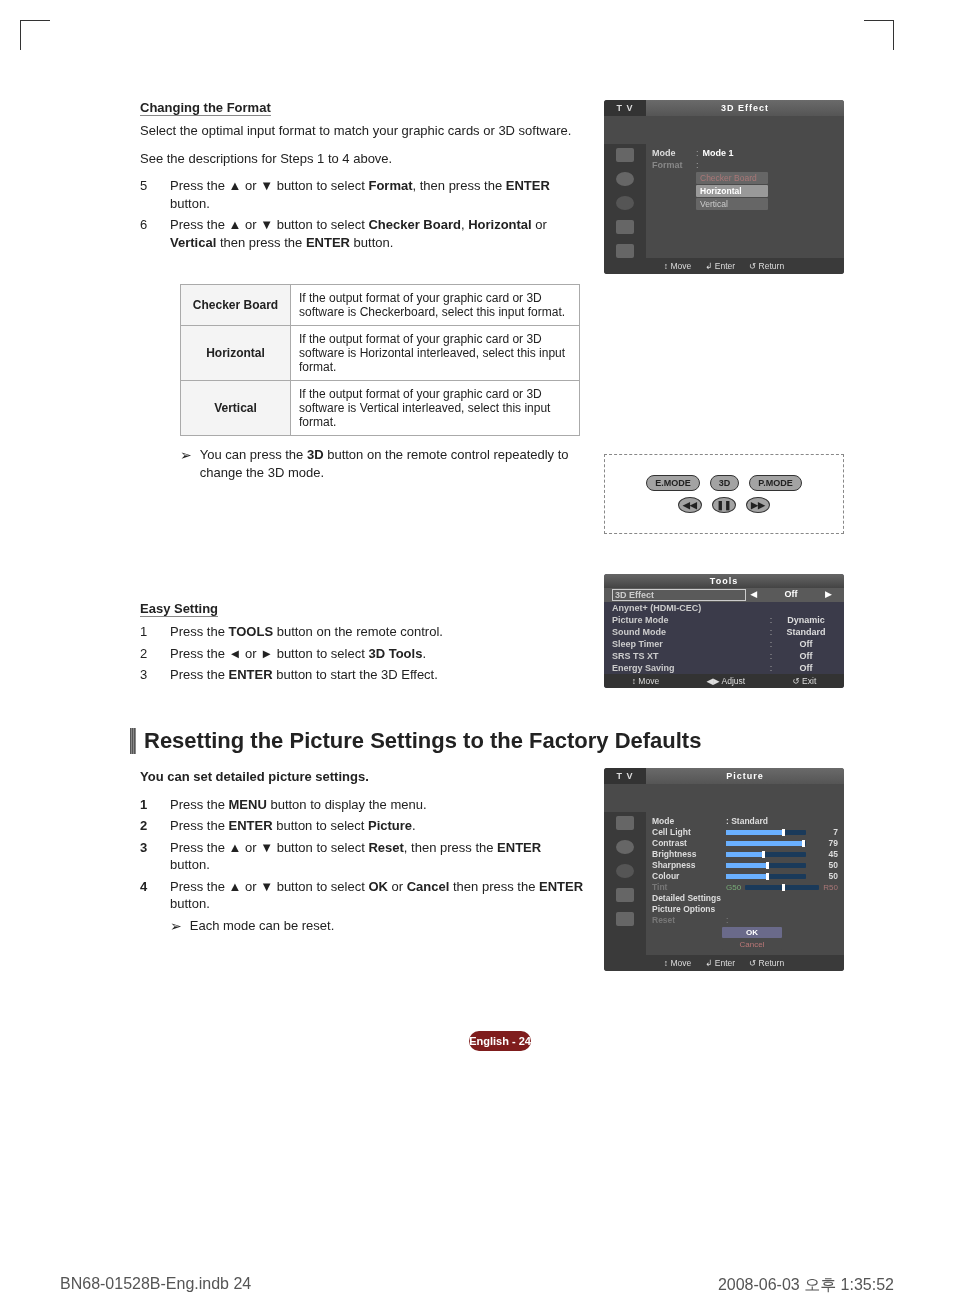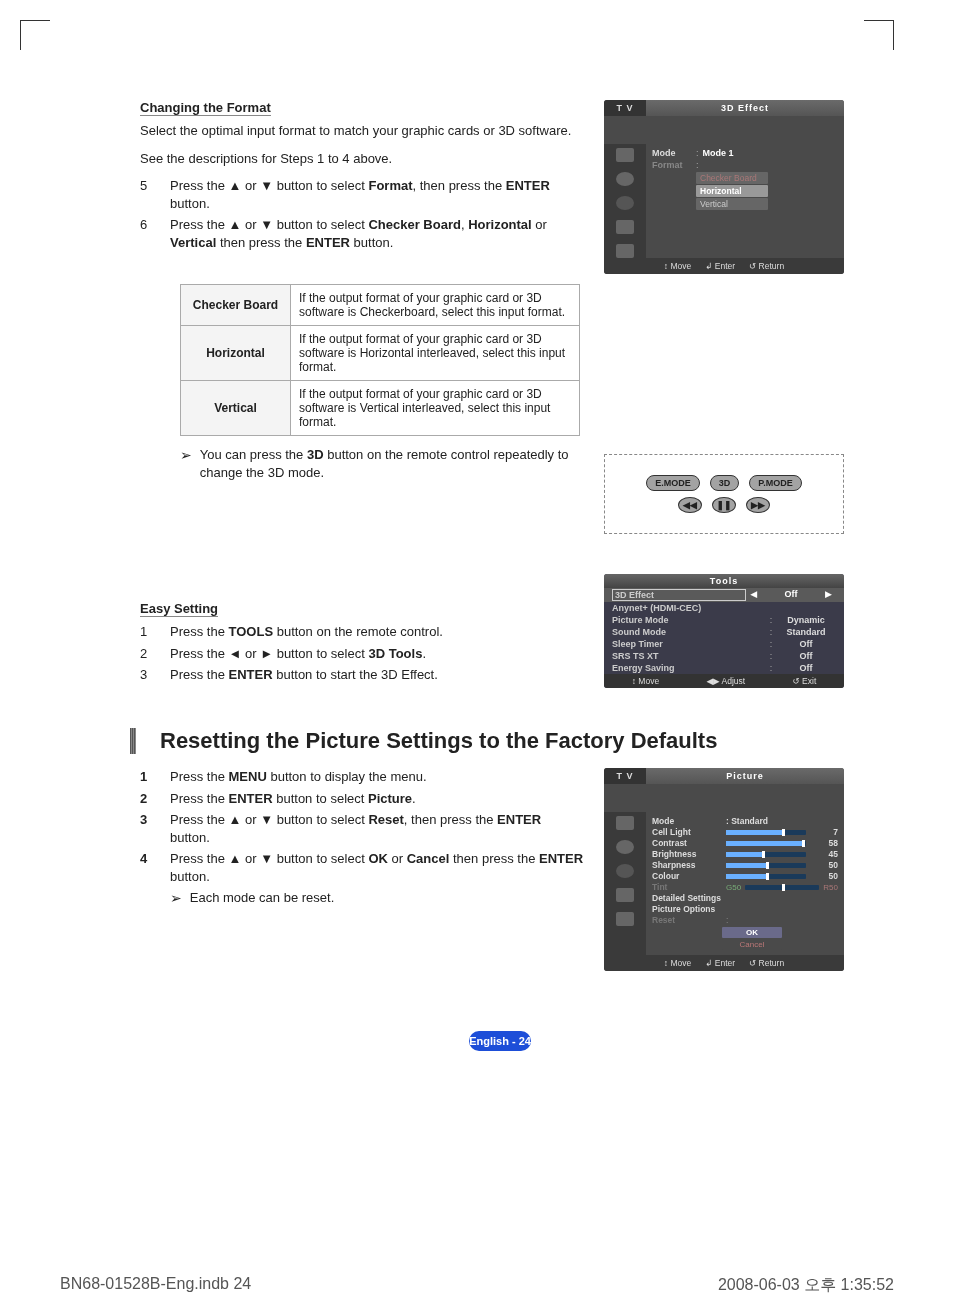--- a/index.html
+++ b/index.html
@@ -56,40 +56,40 @@
   .tools-row .k { flex:1; color:#ccc; font-weight:bold; }
   .tools-row .s { width:10px; text-align:center; color:#aaa;}
   .tools-row .v { width:60px; text-align:center; color:#ddd; font-weight:bold;}
   .tools-row.hi { background:#5a5a5a; }
   .tools-row.hi .k { border:1px solid #ccc; padding:0 2px; }
   .tools-row.hi .v { color:#fff; }
   .tools-row.hi .ar { color:#fff; padding:0 4px;}
   .tools-foot { background:#333; display:flex; justify-content:space-around; padding:2px 4px; font-size:8.5px; color:#ddd;}
 
   
-  .section-head { display:flex; align-items:flex-start; gap:24px; margin:40px 0 14px -10px; }
+  .section-head { display:flex; align-items:flex-start; gap:8px; margin:40px 0 14px -10px; }
   .section-head .bar { width:6px; height:26px; background:repeating-linear-gradient(90deg,#555 0 1px,#888 1px 2px); }
   .section-head h2 { font-size:22px; font-weight:bold; }
 
   
   .osd2 .osd-main2 { flex:1; padding:4px 6px; font-size:8.5px; }
   .pline { display:flex; align-items:center; gap:4px; margin-bottom:1px;}
   .pline .k { color:#ddd; font-weight:bold; width:70px; }
   .pline .v { color:#ddd; font-weight:bold; width:28px; text-align:right;}
   .pline .bar { flex:1; height:5px; background:#1a3a5a; position:relative; border-radius:1px;}
   .pline .bar .fill { position:absolute; left:0; top:0; bottom:0; background:#6ab0ff;}
   .pline .bar .knob { position:absolute; top:-1px; width:3px; height:7px; background:#fff;}
   .pline.dim .k, .pline.dim .v { color:#777;}
   .resetbox { margin-left:70px; margin-top:2px;}
   .resetbox .btn { display:block; text-align:center; font-size:8px; padding:1px 0; width:60px; margin-bottom:1px; border-radius:1px;}
   .resetbox .btn.ok { background:#6a6a8a; color:#fff; font-weight:bold;}
   .resetbox .btn.cancel { background:#4a4a4a; color:#b77; }
 
   .page-foot { text-align:center; margin-top:60px; }
-  .page-foot .badge { display:inline-block; background:#1d4ed8; color:#fff; font-size:11px; font-weight:bold; padding:4px 0; border-radius:12px;}
+  .page-foot .badge { display:inline-block; background:#7f1d1d; color:#fff; font-size:11px; font-weight:bold; padding:4px 0; border-radius:12px;}
 
   .print-foot { position:absolute; bottom:18px; left:60px; right:60px; display:flex; justify-content:space-between; font-size:16px; color:#555;}
 </style>
 </head>
 <body>
 
 <div class="page">
   <div class="crop-tl"></div>
   <div class="crop-tr"></div>
 
@@ -260,20 +260,21 @@
       </div>
     </div>
 
     <div class="section-head">
       <div class="bar"></div>
       <h2>Resetting the Picture Settings to the Factory Defaults</h2>
     </div>
 
     <div class="row">
       <div class="col-text">
+        <p class="bold">You can set detailed picture settings.</p>
         <ul class="steps">
           <li>
               <span class="num bold">1</span>
               <span><span>Press the </span><span class="bold">MENU</span><span> button to display the menu.</span></span>
             </li>
           <li>
               <span class="num bold">2</span>
               <span><span>Press the </span><span class="bold">ENTER</span><span> button to select </span><span class="bold">Picture</span><span>.</span></span>
             </li>
           <li>
@@ -318,21 +319,21 @@
                     <span class="knob" style="left:70%"></span>
                   </span>
                   <span class="v">7</span>
                 </div>
                 <div class="pline">
                   <span class="k">Contrast</span>
                   <span class="bar">
                     <span class="fill" style="width:95%"></span>
                     <span class="knob" style="left:95%"></span>
                   </span>
-                  <span class="v">58</span>
+                  <span class="v">79</span>
                 </div>
                 <div class="pline">
                   <span class="k">Brightness</span>
                   <span class="bar">
                     <span class="fill" style="width:45%"></span>
                     <span class="knob" style="left:45%"></span>
                   </span>
                   <span class="v">45</span>
                 </div>
                 <div class="pline">

